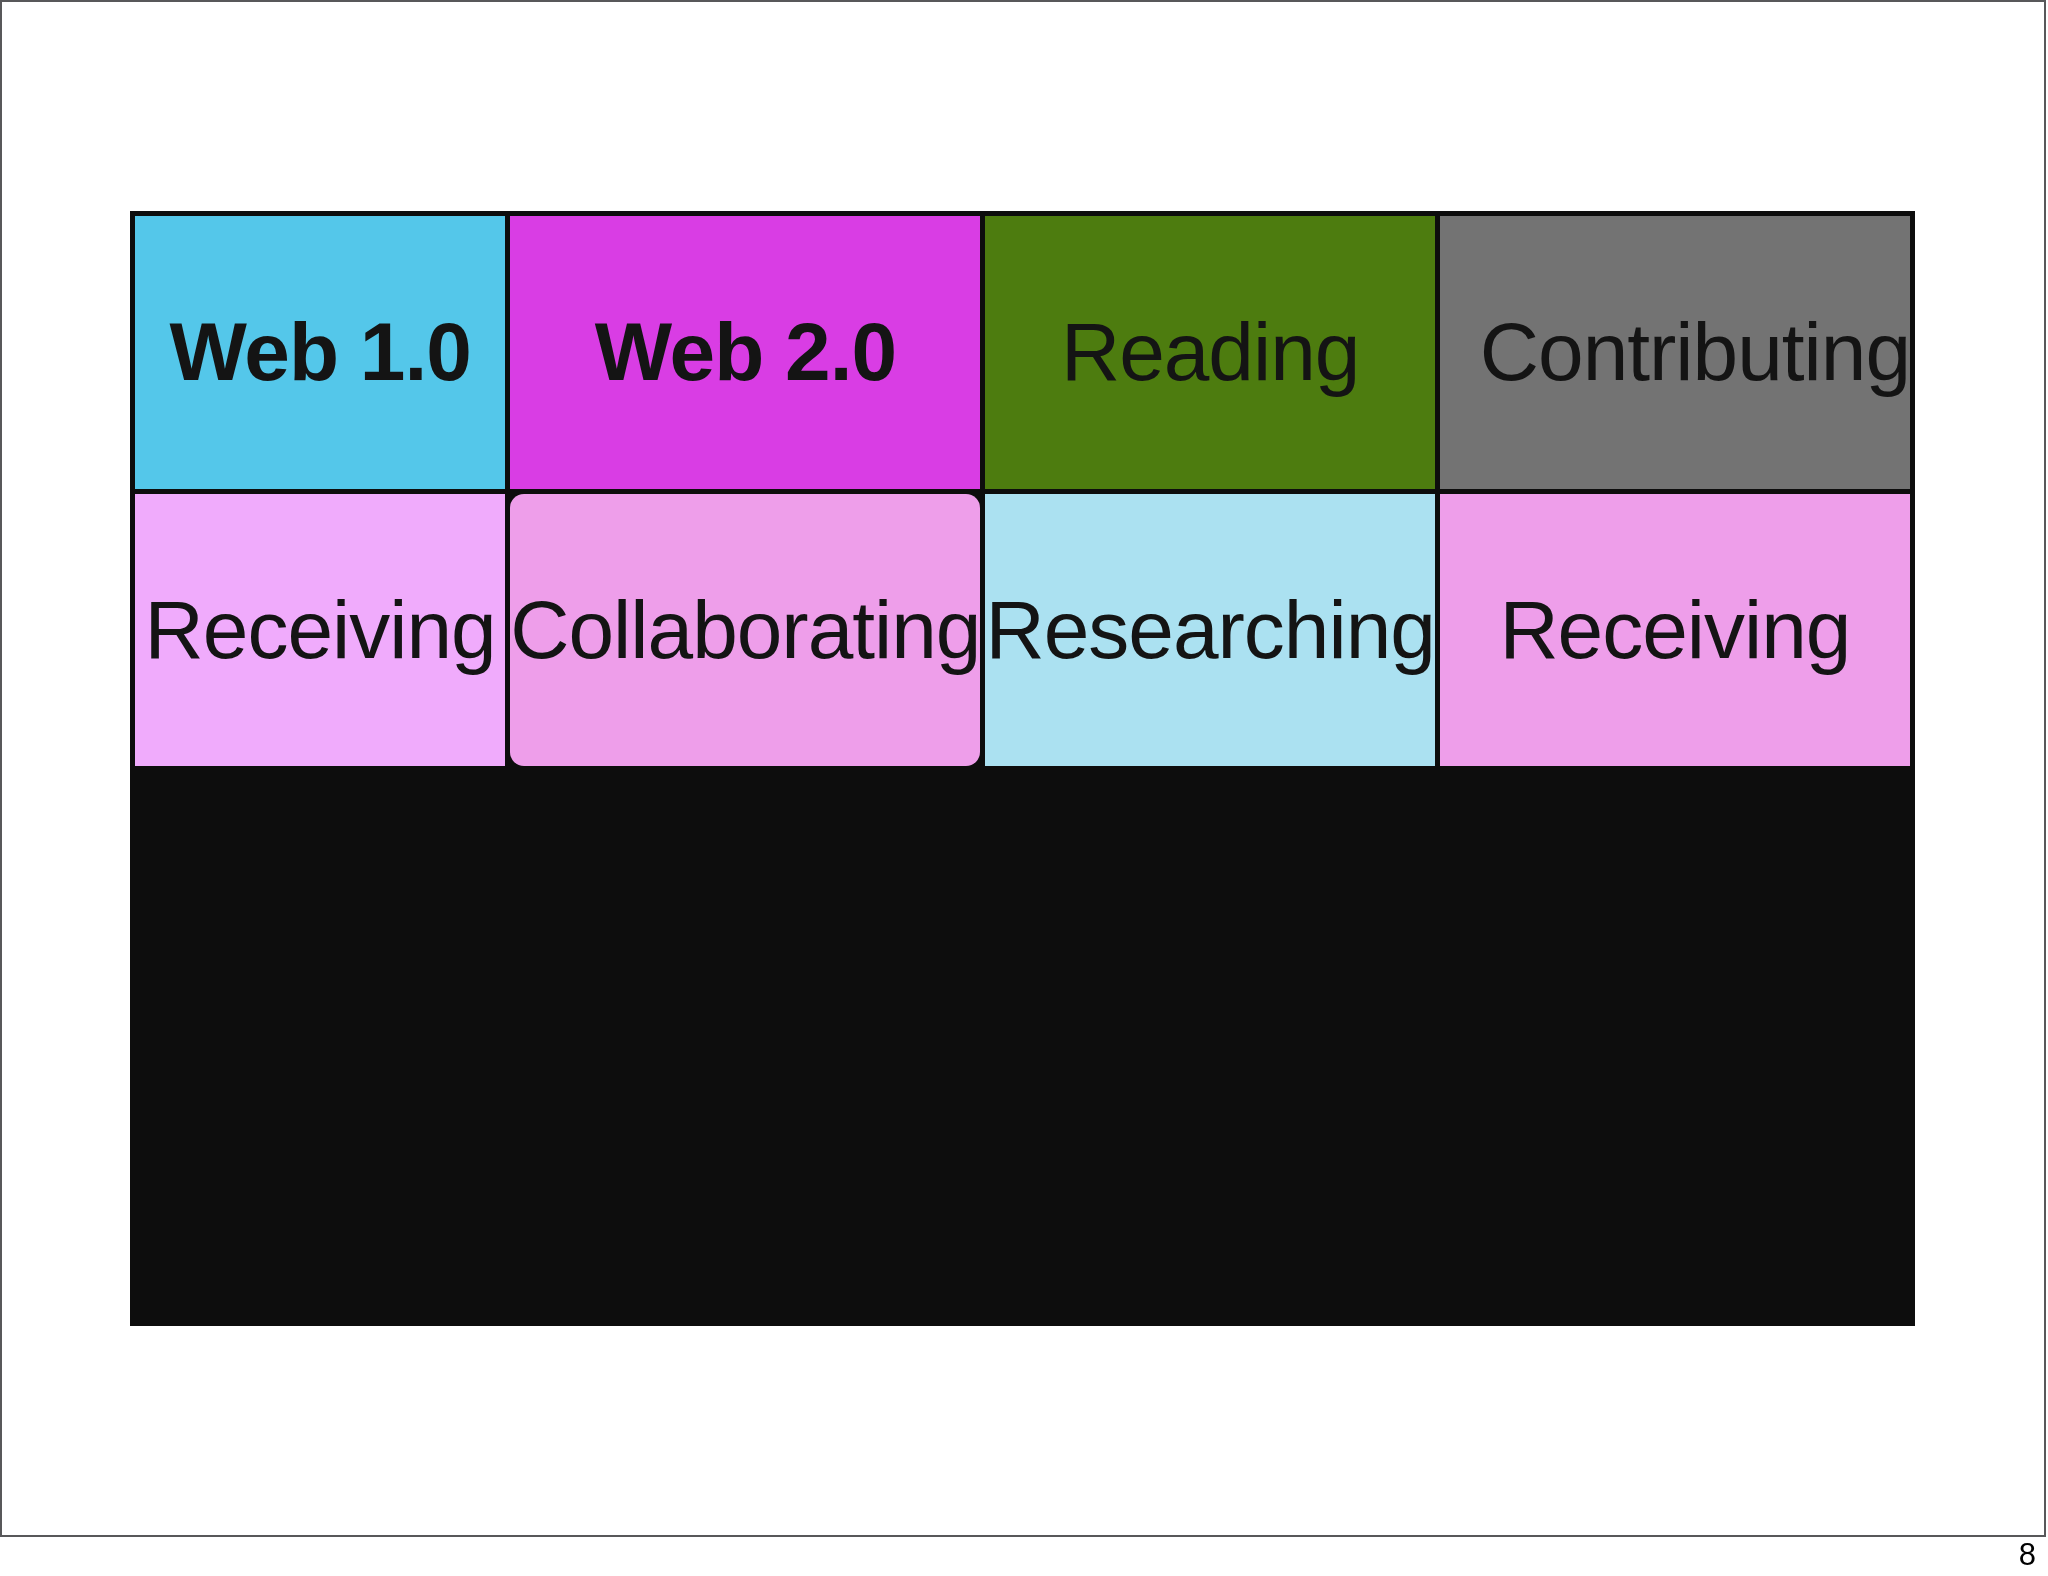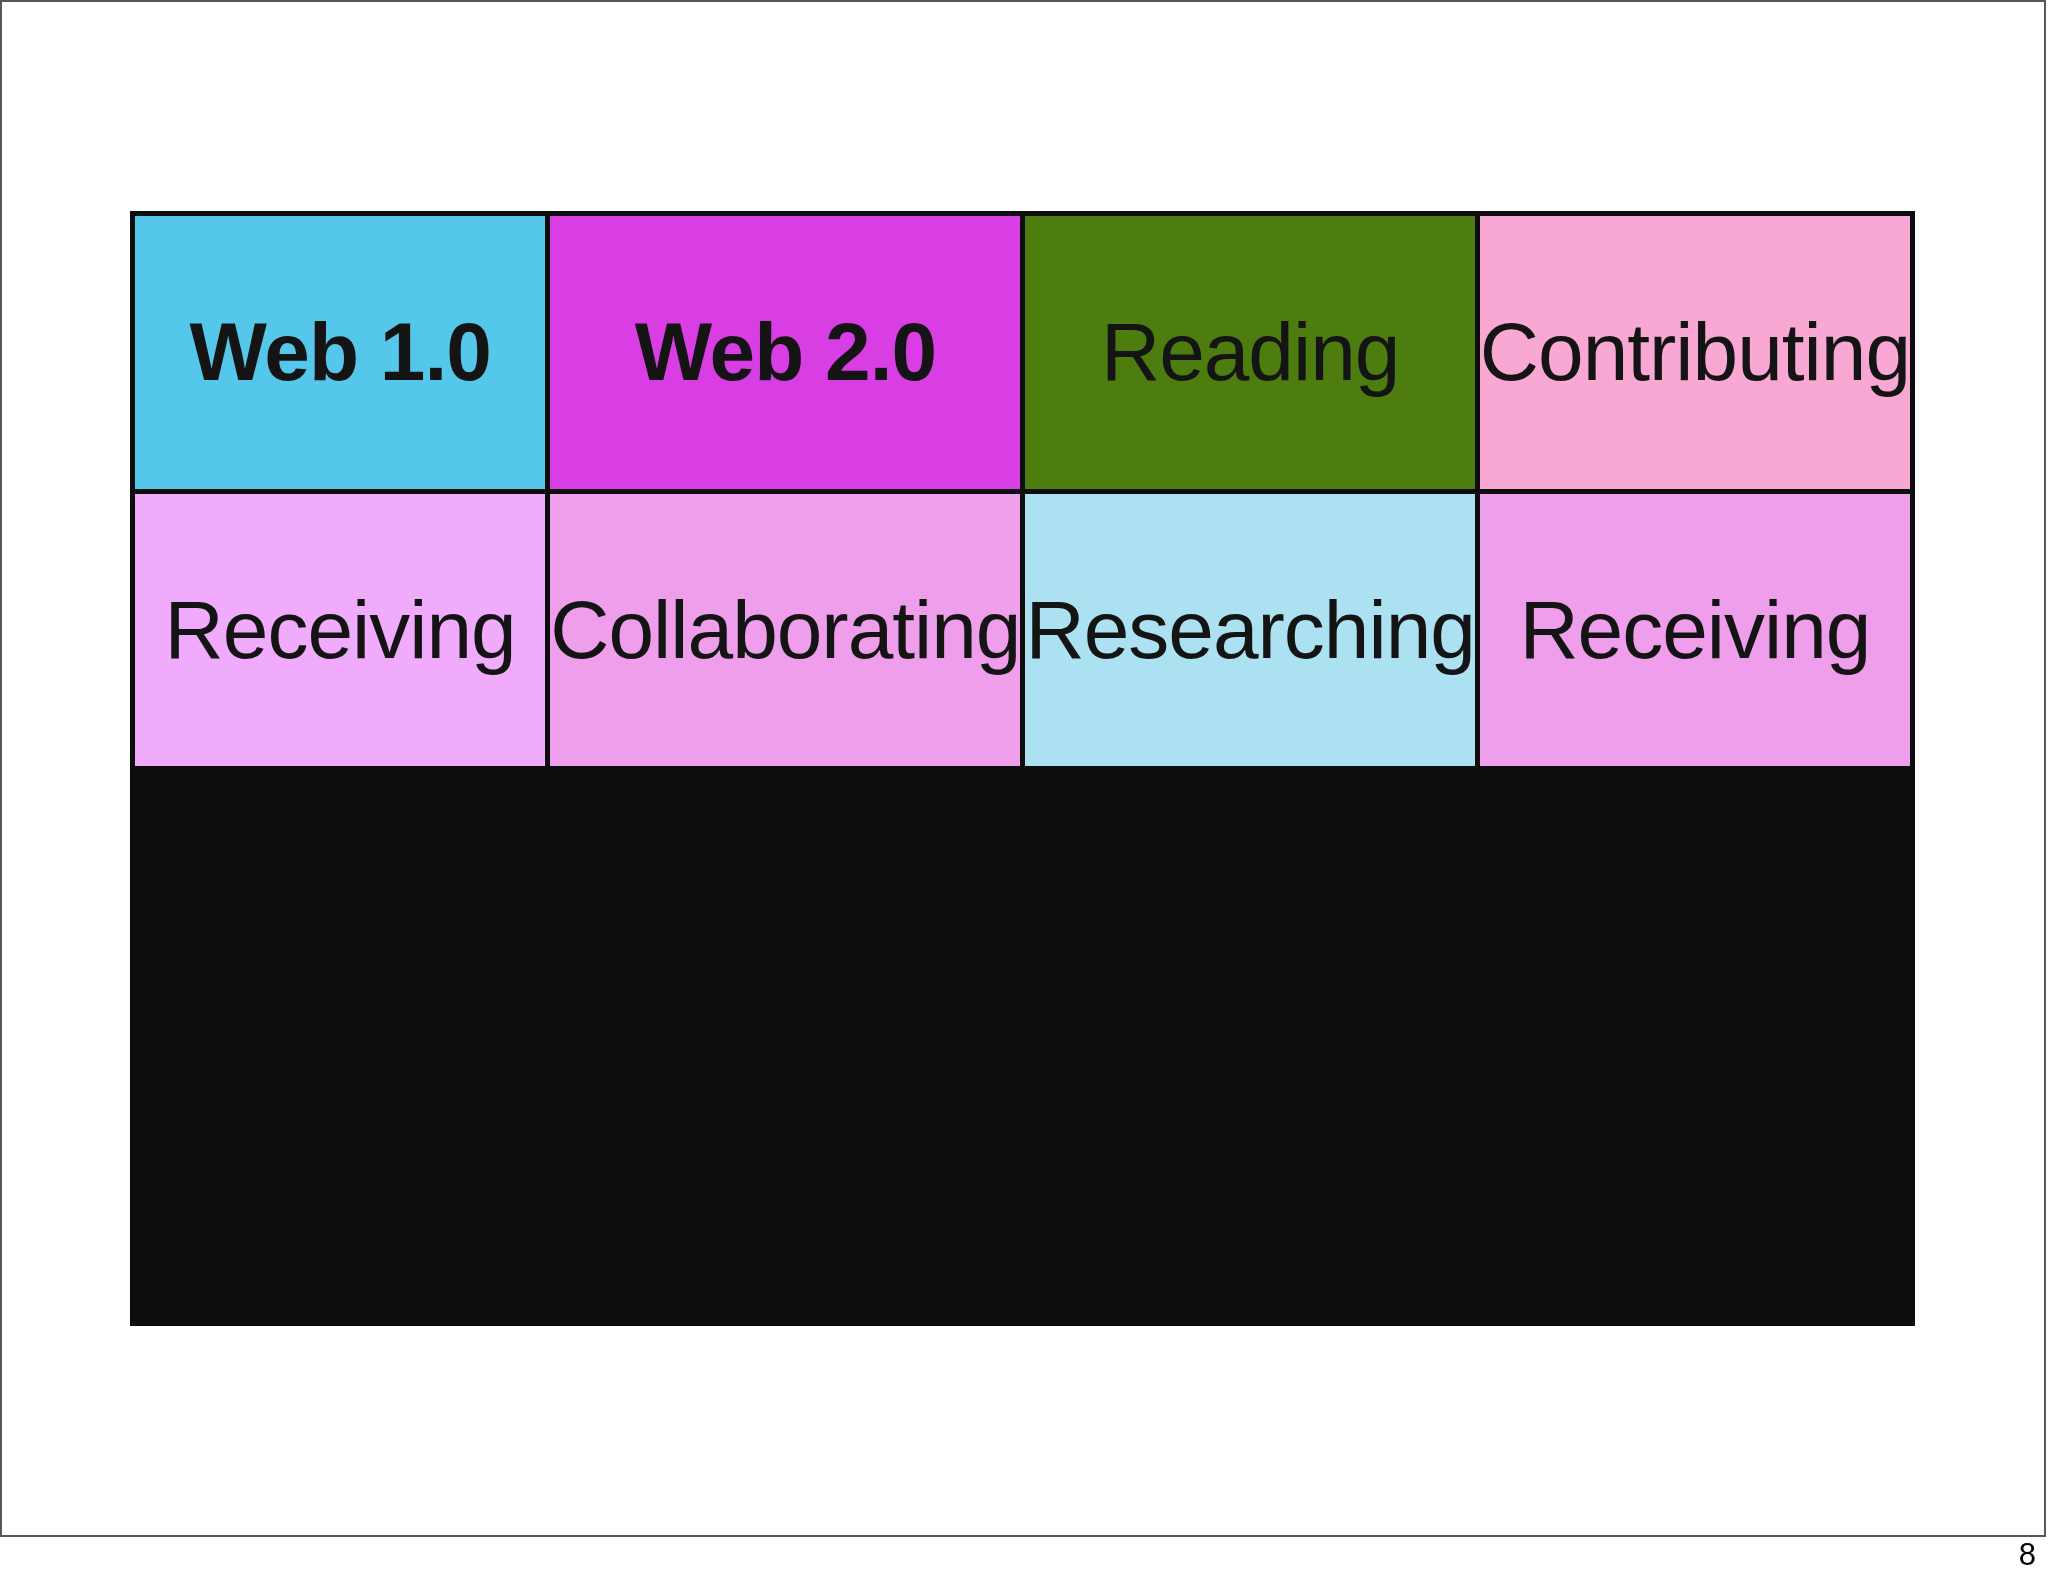--- a/index.html
+++ b/index.html
@@ -61,24 +61,24 @@
 <div class="canvas">
 
   <div class="slide-frame" style="border-color: rgb(88, 88, 90);">
 
     <div class="comparison-table" style="background-color: rgb(13, 13, 13);">
 
       <div class="cell header" style="background-color: rgb(84, 199, 234);">Web 1.0</div>
       <div class="cell header" style="background-color: rgb(217, 61, 228);">Web 2.0</div>
 
       <div class="cell" style="background-color: #4d7c0f;">Reading</div>
-      <div class="cell" style="background-color: #f9a8d4;">Contributing</div>
+      <div class="cell" style="background-color: #737373; padding-left: 40px;">Contributing</div>
 
       <div class="cell" style="background-color: #f0abfc;">Receiving</div>
-      <div class="cell" style="background-color: rgb(238, 158, 234);">Collaborating</div>
+      <div class="cell" style="background-color: rgb(238, 158, 234); border-radius: 14px;">Collaborating</div>
 
       <div class="cell" style="background-color: rgb(171, 225, 241);">Researching</div>
       <div class="cell" style="background-color: rgb(238, 158, 234);">Receiving</div>
 
     </div>
   </div>
 
   <div class="page-number">8</div>
 
 </div>

